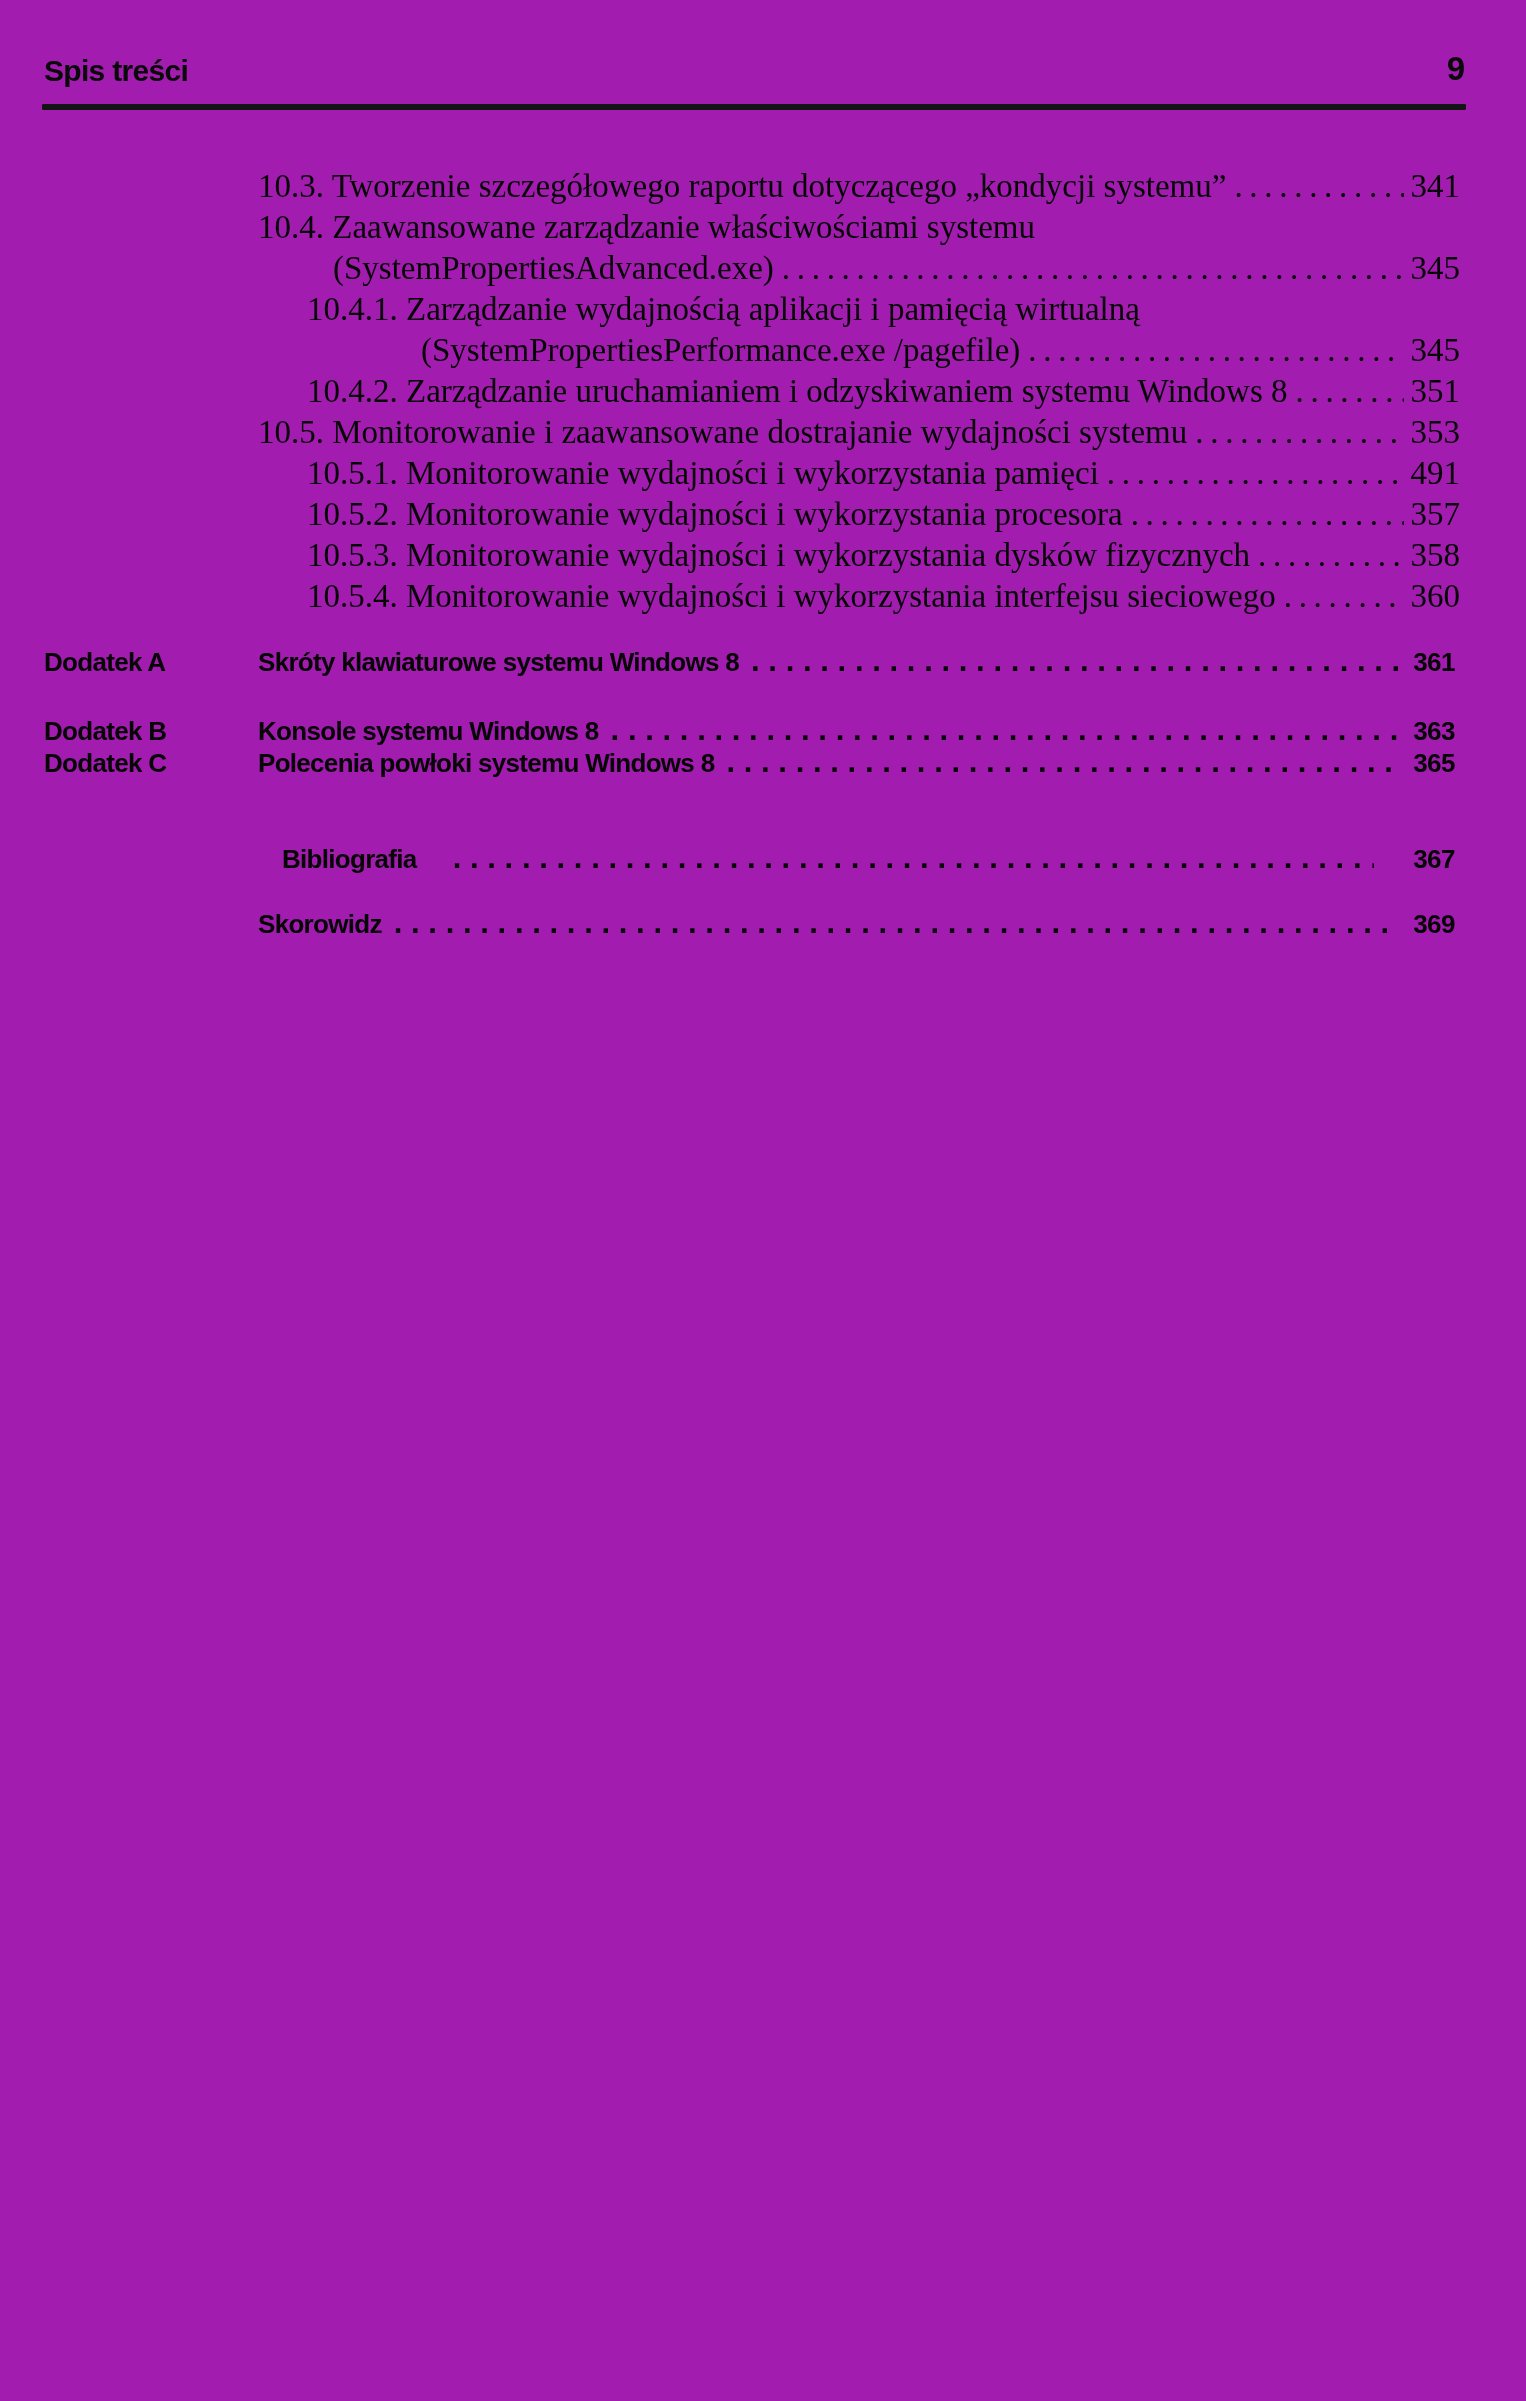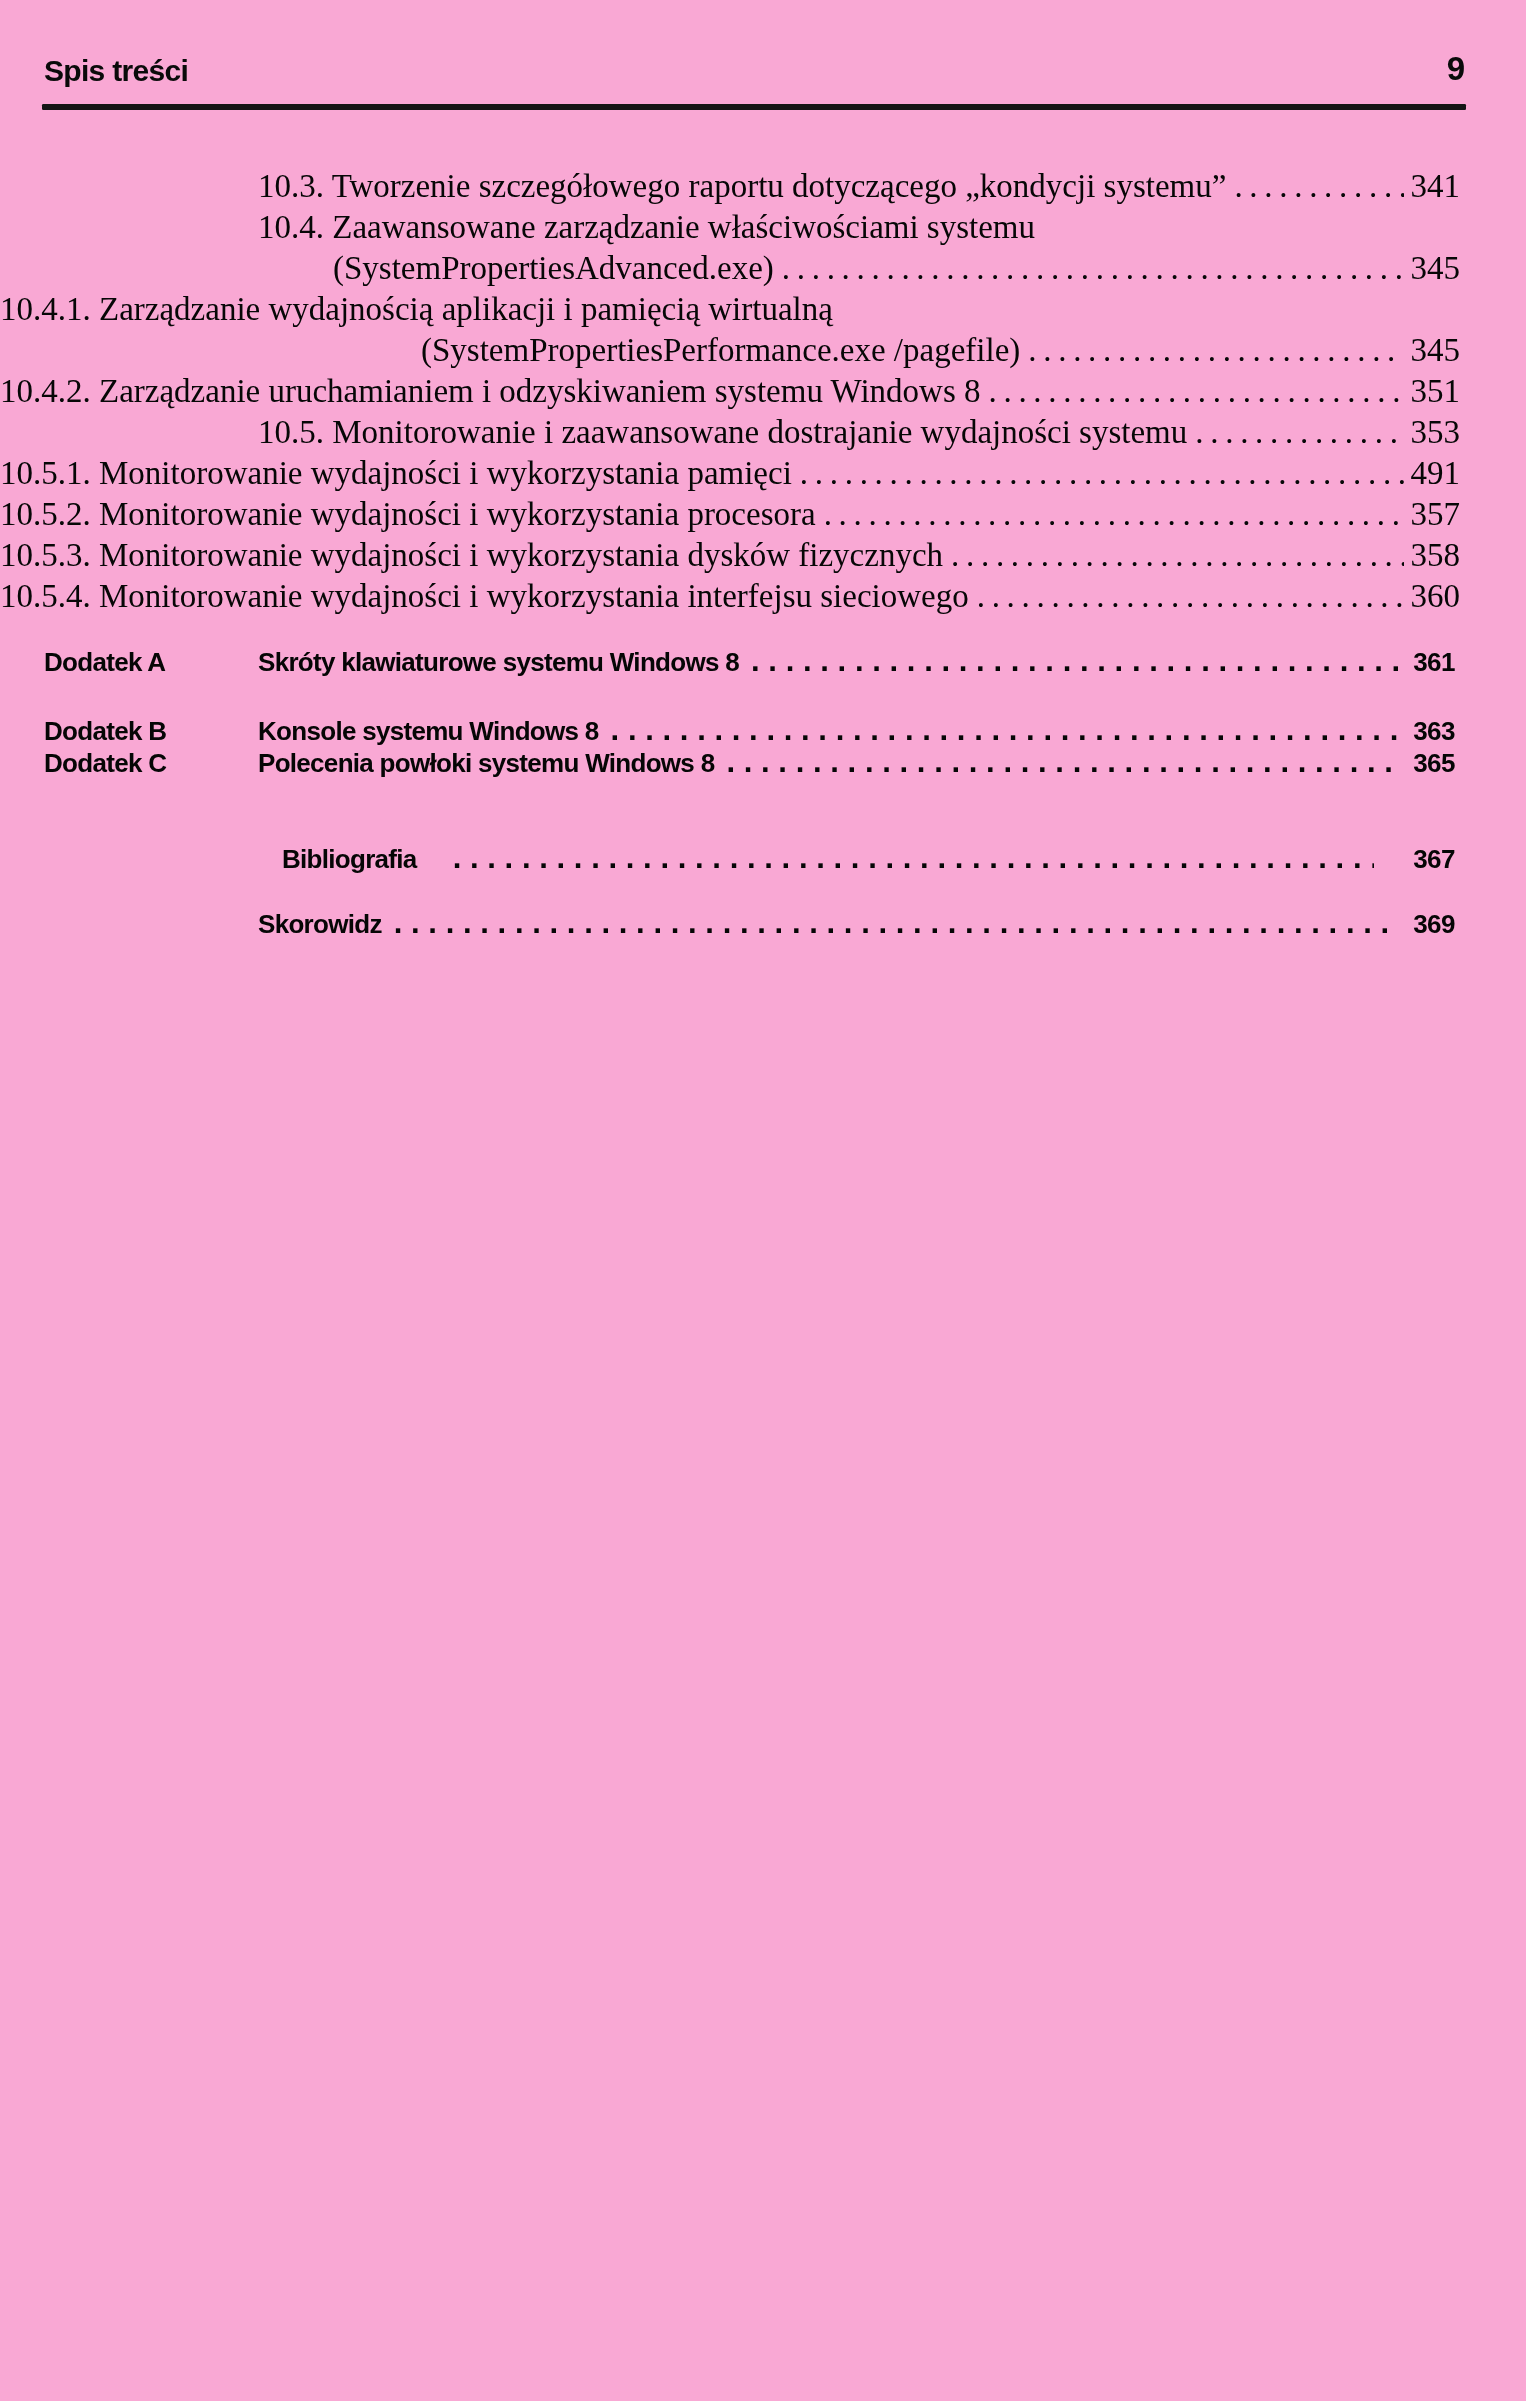--- a/index.html
+++ b/index.html
@@ -1,20 +1,20 @@
 <!DOCTYPE html>
 <html style="font-size:10.7px"><head>
 <meta charset="utf-8">
 <style>
   html, body { margin: 0; padding: 0; background: #ffffff; }
   .page {
     position: relative;
     width: 1527px;
     height: 2401px;
-    background: #f9a8d4;
+    background: #a21caf;
     color: #0a0a0a;
     overflow: hidden;
   }
 
   
   .runhead {
     position: absolute;
     left: 44px;
     top: 50px;
     width: 1421px;
@@ -47,21 +47,21 @@
     color: #070707;
   }
   .trow {
     display: flex;
     align-items: baseline;
     height: 41px;
     line-height: 41px;
     white-space: nowrap;
   }
   .ind-l1 { margin-left: 258px; }
-  .ind-l2 { }
+  .ind-l2 { margin-left: 307px; }
   .ind-l3 { margin-left: 333px; }
   .ind-l4 { margin-left: 421px; }
   .leader {
     flex: 1 1 auto;
     overflow: hidden;
     white-space: nowrap;
     margin: 0 4px 0 8px;
   }
   .leader::after {
     content: "..........................................................................................................................................................";

